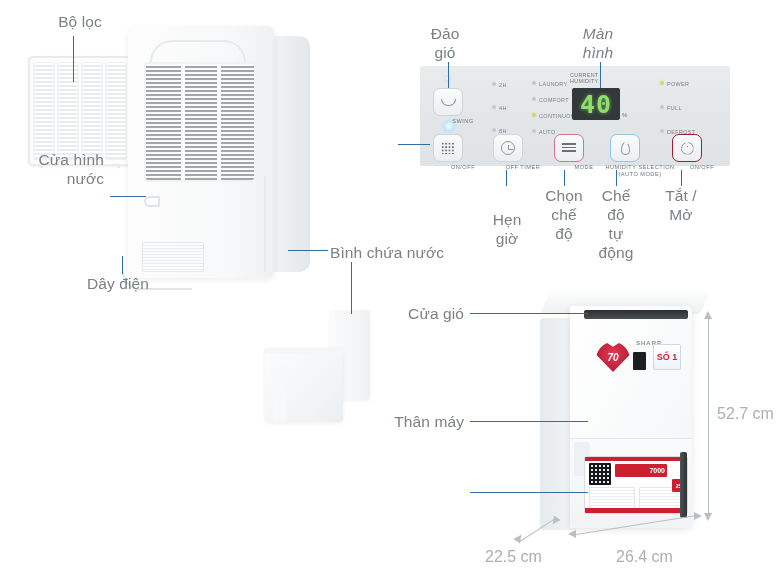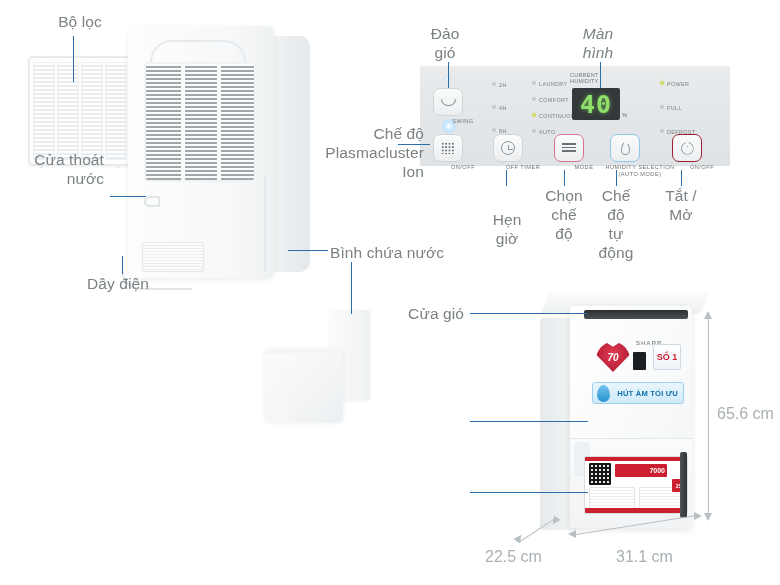--- a/index.html
+++ b/index.html
@@ -297,21 +297,21 @@
     <div class="side"></div>
     <div class="front"></div>
     <div class="tophandle"></div>
     <div class="grille"></div>
     <div class="drain"></div>
     <div class="ratingplate"></div>
     <div class="tankseam"></div>
     <div class="cord"></div>
   </div>
 
-  <div class="label r" style="left:6px; top:150px; width:98px;">Cửa thoát
+  <div class="label r" style="left:6px; top:150px; width:98px;">Cửa hình
 nước</div>
   <div class="lead h" style="left:110px; top:196px; width:36px;"></div>
 
   <div class="label c" style="left:62px; top:274px; width:112px;">Dây điện</div>
   <div class="lead v" style="left:122px; top:256px; height:18px;"></div>
 
   <div class="tank">
     <div class="back"></div>
     <div class="body"></div>
     <div class="lip"></div>
@@ -379,23 +379,20 @@
   </div>
 
   <div class="label c" style="left:412px; top:24px; width:66px;">Đảo
 gió</div>
   <div class="lead v" style="left:448px; top:62px; height:26px;"></div>
 
   <div class="label c" style="left:566px; top:24px; width:64px;font-style:italic;">Màn
 hình</div>
   <div class="lead v" style="left:600px; top:62px; height:26px;"></div>
 
-  <div class="label r" style="left:296px; top:124px; width:128px;">Chế độ
-Plasmacluster
-Ion</div>
   <div class="lead h" style="left:398px; top:144px; width:32px;"></div>
 
   <div class="label c" style="left:484px; top:186px; width:46px;margin-top:24px;">Hẹn
 giờ</div>
   <div class="lead v" style="left:506px; top:170px; height:16px;"></div>
 
   <div class="label c" style="left:539px; top:186px; width:50px;">Chọn
 chế
 độ</div>
   <div class="lead v" style="left:564px; top:170px; height:16px;"></div>
@@ -416,52 +413,49 @@
     <div class="fu-body"></div>
     <div class="fu-louver"></div>
     <div class="fu-drawer"></div>
     <div class="fu-handle"></div>
 
     <div class="stk-heart">70</div>
     <div class="stk-sharp">SHARP</div>
     <div class="stk-black"></div>
     <div class="stk-no1">SỐ 1</div>
 
-    <div class="stk-banner">
-      <span class="drop"></span>
-      <span>HÚT ẨM TỐI ƯU</span>
-    </div>
 
     <div class="stk-spec">
       <span class="bar"></span>
       <span class="ionbox"></span>
       <span class="bigbox">7000</span>
       <span class="cell a"></span>
       <span class="cell b"></span>
       <span class="badge">25</span>
       <span class="foot"></span>
     </div>
     <div class="stk-strip"></div>
   </div>
 
   <div class="label r" style="left:380px; top:304px; width:84px;">Cửa gió</div>
   <div class="lead h" style="left:470px; top:313px; width:118px;"></div>
 
+  <div class="label r" style="left:366px; top:412px; width:98px;">Thân máy</div>
   <div class="lead h" style="left:470px; top:421px; width:118px;"></div>
 
   <div class="lead h" style="left:470px; top:492px; width:118px;"></div>
 
   <div class="arrow up" style="left:704px; top:311px;"></div>
   <div class="dim-line v" style="left:708px; top:318px; height:198px;"></div>
   <div class="arrow down" style="left:704px; top:513px;"></div>
-  <div class="dim-text" style="left:717px; top:405px;">65.6 cm</div>
+  <div class="dim-text" style="left:717px; top:405px;">52.7 cm</div>
 
   <div class="arrow up" style="left:515px; top:534px; transform:rotate(35deg);"></div>
   <div class="diag" style="left:520px; top:541px; width:42px; transform:rotate(-33deg);"></div>
   <div class="arrow down" style="left:551px; top:517px; transform:rotate(35deg);"></div>
   <div class="dim-text" style="left:485px; top:548px;">22.5 cm</div>
 
   <div class="arrow left" style="left:568px; top:530px;"></div>
   <div class="diag" style="left:576px; top:534px; width:122px; transform:rotate(-9deg);"></div>
   <div class="arrow right" style="left:694px; top:512px;"></div>
-  <div class="dim-text" style="left:616px; top:548px;">31.1 cm</div>
+  <div class="dim-text" style="left:616px; top:548px;">26.4 cm</div>
 
 </div>
 
 </body></html>

